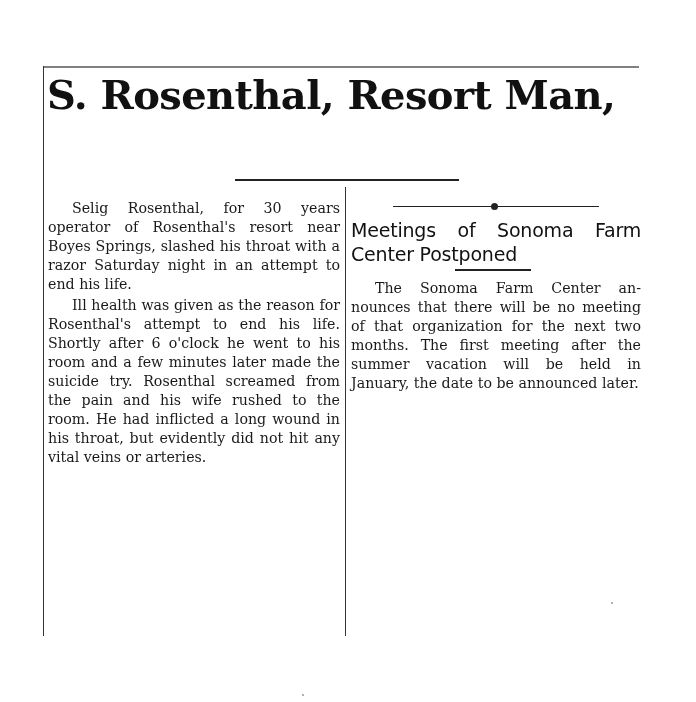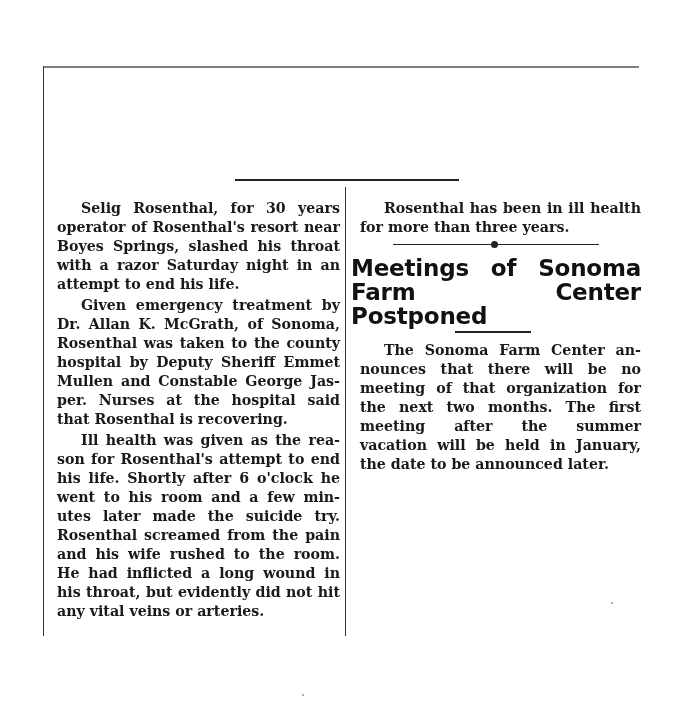--- a/index.html
+++ b/index.html
@@ -79,24 +79,23 @@
     }
     .col-left {
       left: 5px;
       width: 292px;
     }
     .col-right {
       left: 308px;
       width: 290px;
     }
     .col p {
-      margin: 0 0 2px 9px;
+      margin: 0 0 2px 0;
       text-indent: 24px;
       hyphens: manual;
-      font-weight: bold;
     }
     .ornament {
       position: relative;
       width: 206px;
       height: 10px;
       margin: 3px 0 6px 42px;
     }
     .ornament .line {
       position: absolute;
       left: 0;
@@ -109,22 +108,22 @@
       left: 98px;
       top: 1px;
       width: 7px;
       height: 7px;
       background: #222;
       border-radius: 50%;
     }
     .subhead {
       margin: 0 0 3px 0;
       font-family: "DejaVu Sans", sans-serif;
-      font-weight: bold;
-      font-size: 23px;
+      font-weight: normal;
+      font-size: 19px;
       line-height: 24px;
       letter-spacing: -0.2px;
       color: #111;
     }
     .subhead-rule {
       width: 76px;
       height: 0;
       border-top: 2px solid #222;
       margin: 3px 0 8px 104px;
     }
@@ -137,34 +136,32 @@
     }
   </style>
 </head>
 <body>
 
 <div class="clipping">
   <div class="top-rule"></div>
   <div class="left-border"></div>
 
   <h1 class="headline">
-    <br>
+    <span>S. Rosenthal, Resort Man,</span><br>
   </h1>
 
   <div class="head-rule"></div>
   <div class="col-divider"></div>
 
   <div class="col col-left">
     <p>Selig Rosenthal, for 30 years operator of Rosenthal's resort near Boyes Springs, slashed his throat with a razor Saturday night in an attempt to end his life.</p>
-    <p>Given emergency treatment by Dr. Allan K. McGrath, of Sonoma, Rosenthal was taken to the county hospital by Deputy Sheriff Emmet Mullen and Constable George Jas­per. Nurses at the hospital said that Rosenthal is recovering.</p>
     <p>Ill health was given as the rea­son for Rosenthal's attempt to end his life. Shortly after 6 o'clock he went to his room and a few min­utes later made the suicide try. Rosenthal screamed from the pain and his wife rushed to the room. He had inflicted a long wound in his throat, but evidently did not hit any vital veins or arteries.</p>
   </div>
 
   <div class="col col-right">
-    <p>Rosenthal has been in ill health for more than three years.</p>
 
     <div class="ornament">
       <div class="line"></div>
       <div class="dot"></div>
     </div>
 
     <h2 class="subhead">Meetings of Sonoma Farm Center Postponed</h2>
     <div class="subhead-rule"></div>
 
     <p>The Sonoma Farm Center an­nounces that there will be no meet­ing of that organization for the next two months. The first meet­ing after the summer vacation will be held in January, the date to be announced later.</p>

